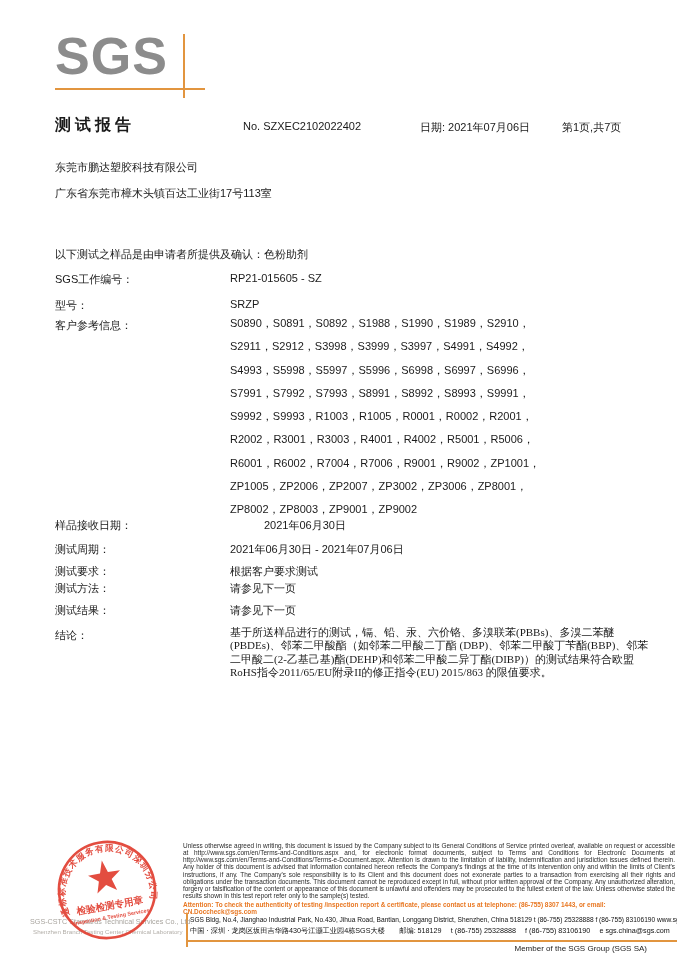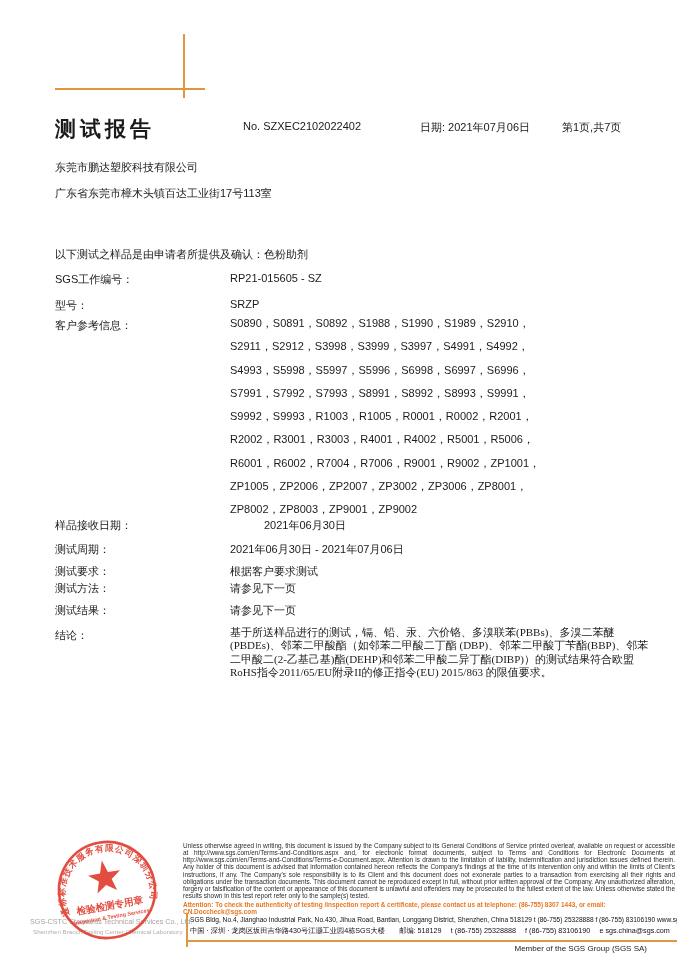--- a/index.html
+++ b/index.html
@@ -5,21 +5,21 @@
   html,body{margin:0;padding:0;background:#ffffff;}
   #page{
     position:relative;width:677px;height:959px;background:#ffffff;
     font-family:"Liberation Sans","DejaVu Sans",sans-serif;color:#1a1a1a;overflow:hidden;
   }
   .abs{position:absolute;}
   
   #sgs-logo{left:55px;top:30px;font-size:52px;font-weight:bold;color:#8c8c8c;letter-spacing:1px;line-height:1;}
   .orange-h{background:#e2953f;height:2px;}
   .orange-v{background:#e2953f;width:2px;}
-  #title{left:55px;top:115px;font-size:21px;font-weight:bold;letter-spacing:4px;}
+  #title{left:55px;top:115px;font-size:16px;font-weight:bold;letter-spacing:4px;}
   #report-no{left:243px;top:120px;font-size:11px;}
   #report-date{left:420px;top:120px;font-size:11px;}
   #page-no{left:562px;top:120px;font-size:11px;}
   
   .body-txt{font-size:11px;line-height:14px;}
   #applicant-name{left:55px;top:160px;}
   #applicant-address{left:55px;top:186px;}
   #intro-line{left:55px;top:247px;}
   .row-label{position:absolute;left:55px;width:170px;font-size:11px;}
   .row-value{position:absolute;left:230px;width:430px;font-size:11px;}
@@ -34,20 +34,21 @@
   #member{right:30px;top:944px;font-size:8px;color:#222;text-align:center;}
   #cstc-line1{left:30px;top:917px;font-size:7.2px;color:#a8a49e;}
   #cstc-line2{left:33px;top:928px;font-size:6.2px;color:#b3afa9;}
   #stamp{left:50px;top:836px;z-index:3;}
 </style>
 </head>
 <body>
 
 <div id="page">
 
+  <div class="abs" id="sgs-logo">SGS</div>
   <div class="abs orange-h" style="left:55px;top:88px;width:150px;"></div>
   <div class="abs orange-v" style="left:183px;top:34px;height:64px;"></div>
 
   <div class="abs" id="title">测试报告</div>
   <div class="abs" id="report-no">No. SZXEC2102022402</div>
   <div class="abs" id="report-date">日期: 2021年07月06日</div>
   <div class="abs" id="page-no">第1页,共7页</div>
 
   <div class="abs body-txt" id="applicant-name">东莞市鹏达塑胶科技有限公司</div>
   <div class="abs body-txt" id="applicant-address">广东省东莞市樟木头镇百达工业街17号113室</div>

